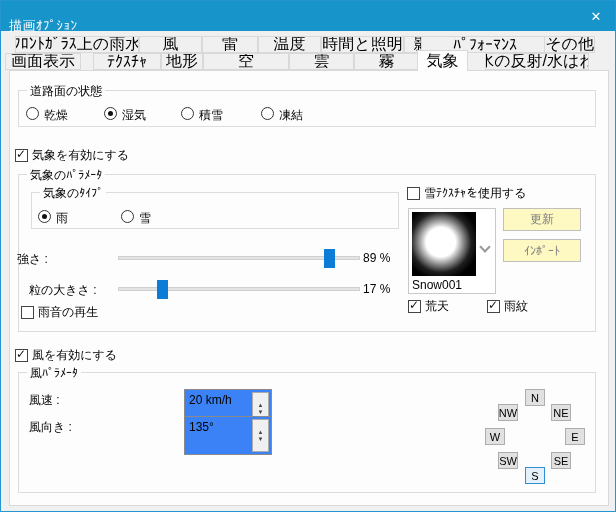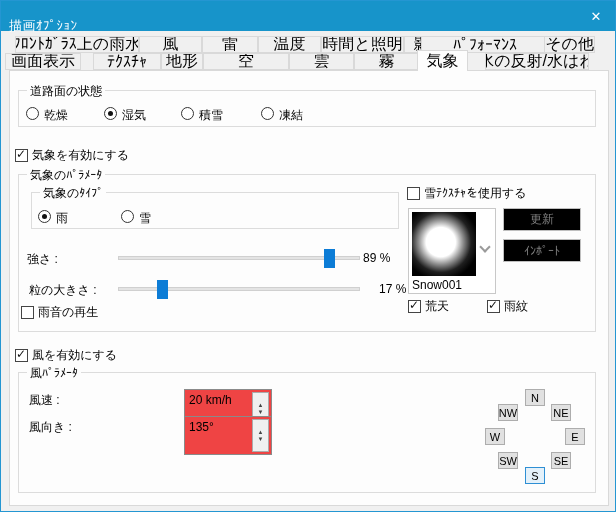--- a/index.html
+++ b/index.html
@@ -50,25 +50,25 @@
 
   
   .texbox { position:absolute; left:407px; top:207px; width:88px; height:86px; background:#fff; border:1px solid #c8c8c8;padding-left:19px; }
   .texture-img { position:absolute; left:3px; top:3px; width:64px; height:64px; background:#000;
                  background-image:radial-gradient(circle at 45% 47%, #ffffff 30%, rgba(255,255,255,0.55) 46%, rgba(255,255,255,0.12) 62%, #000 78%); }
   .tex-name { position:absolute; left:3px; top:69px; white-space:nowrap; }
   .chev { position:absolute; right:6px; top:34px; width:8px; height:8px; }
   .chev::after { content:""; position:absolute; left:0; top:0; width:6px; height:6px;
                  border-right:2px solid #9a9a9a; border-bottom:2px solid #9a9a9a; transform:rotate(45deg); }
 
-  .btn-disabled { position:absolute; width:78px; height:23px; background:#000000; border:1px solid #bfbfbf;
+  .btn-disabled { position:absolute; width:78px; height:23px; background:#fef9c3; border:1px solid #bfbfbf;
                   color:#7e7e7e; display:flex; align-items:center; justify-content:center; white-space:nowrap; }
 
   
-  .spinner { position:absolute; width:88px; height:39px; background:#ef4444; border:1px solid #8a8a8a; }
+  .spinner { position:absolute; width:88px; height:39px; background:#3b82f6; border:1px solid #8a8a8a; }
   .spin-value { position:absolute; left:4px; top:3px; white-space:nowrap; }
   .updown { position:absolute; right:2px; top:2px; bottom:2px; width:17px; background:#f0f0f0; border:1px solid #ababab;
             display:flex; flex-direction:column; align-items:center; justify-content:center; }
   .updown span { font-size:6px; line-height:7px; color:#444; }
 
   
   .compass-btn { position:absolute; width:20px; height:17px; background:#e1e1e1; border:1px solid #adadad;
                  display:flex; align-items:center; justify-content:center; font-size:11px; }
   .compass-btn.selected { background:#e4f1fa; border:1px solid #2e8fd4; }
 </style>
@@ -140,33 +140,33 @@
   </div>
   <div class="radio-row" style="left:37px;top:209px">
     <span class="radio selected"></span>
     <span class="rlabel">雨</span>
   </div>
   <div class="radio-row" style="left:120px;top:209px">
     <span class="radio"></span>
     <span class="rlabel">雪</span>
   </div>
 
-  <span class="stat-label" style="left:26px;top:250px">強さ :</span>
+  <span class="stat-label" style="left:16px;top:250px">強さ :</span>
   <div class="slider" style="left:117px;top:248px">
     <div class="track"></div>
     <div class="thumb" style="left:206px"></div>
   </div>
   <span class="stat-label" style="left:362px;top:250px">89 %</span>
 
   <span class="stat-label" style="left:28px;top:281px">粒の大きさ :</span>
   <div class="slider" style="left:117px;top:279px">
     <div class="track"></div>
     <div class="thumb" style="left:39px"></div>
   </div>
-  <span class="stat-label" style="left:378px;top:281px">17 %</span>
+  <span class="stat-label" style="left:362px;top:281px">17 %</span>
 
   <div class="cb-row" style="left:20px;top:304px">
     <span class="cb"></span>
     <span class="cblabel">雨音の再生</span>
   </div>
 
   <div class="cb-row" style="left:406px;top:185px">
     <span class="cb"></span>
     <span class="cblabel">雪ﾃｸｽﾁｬを使用する</span>
   </div>

